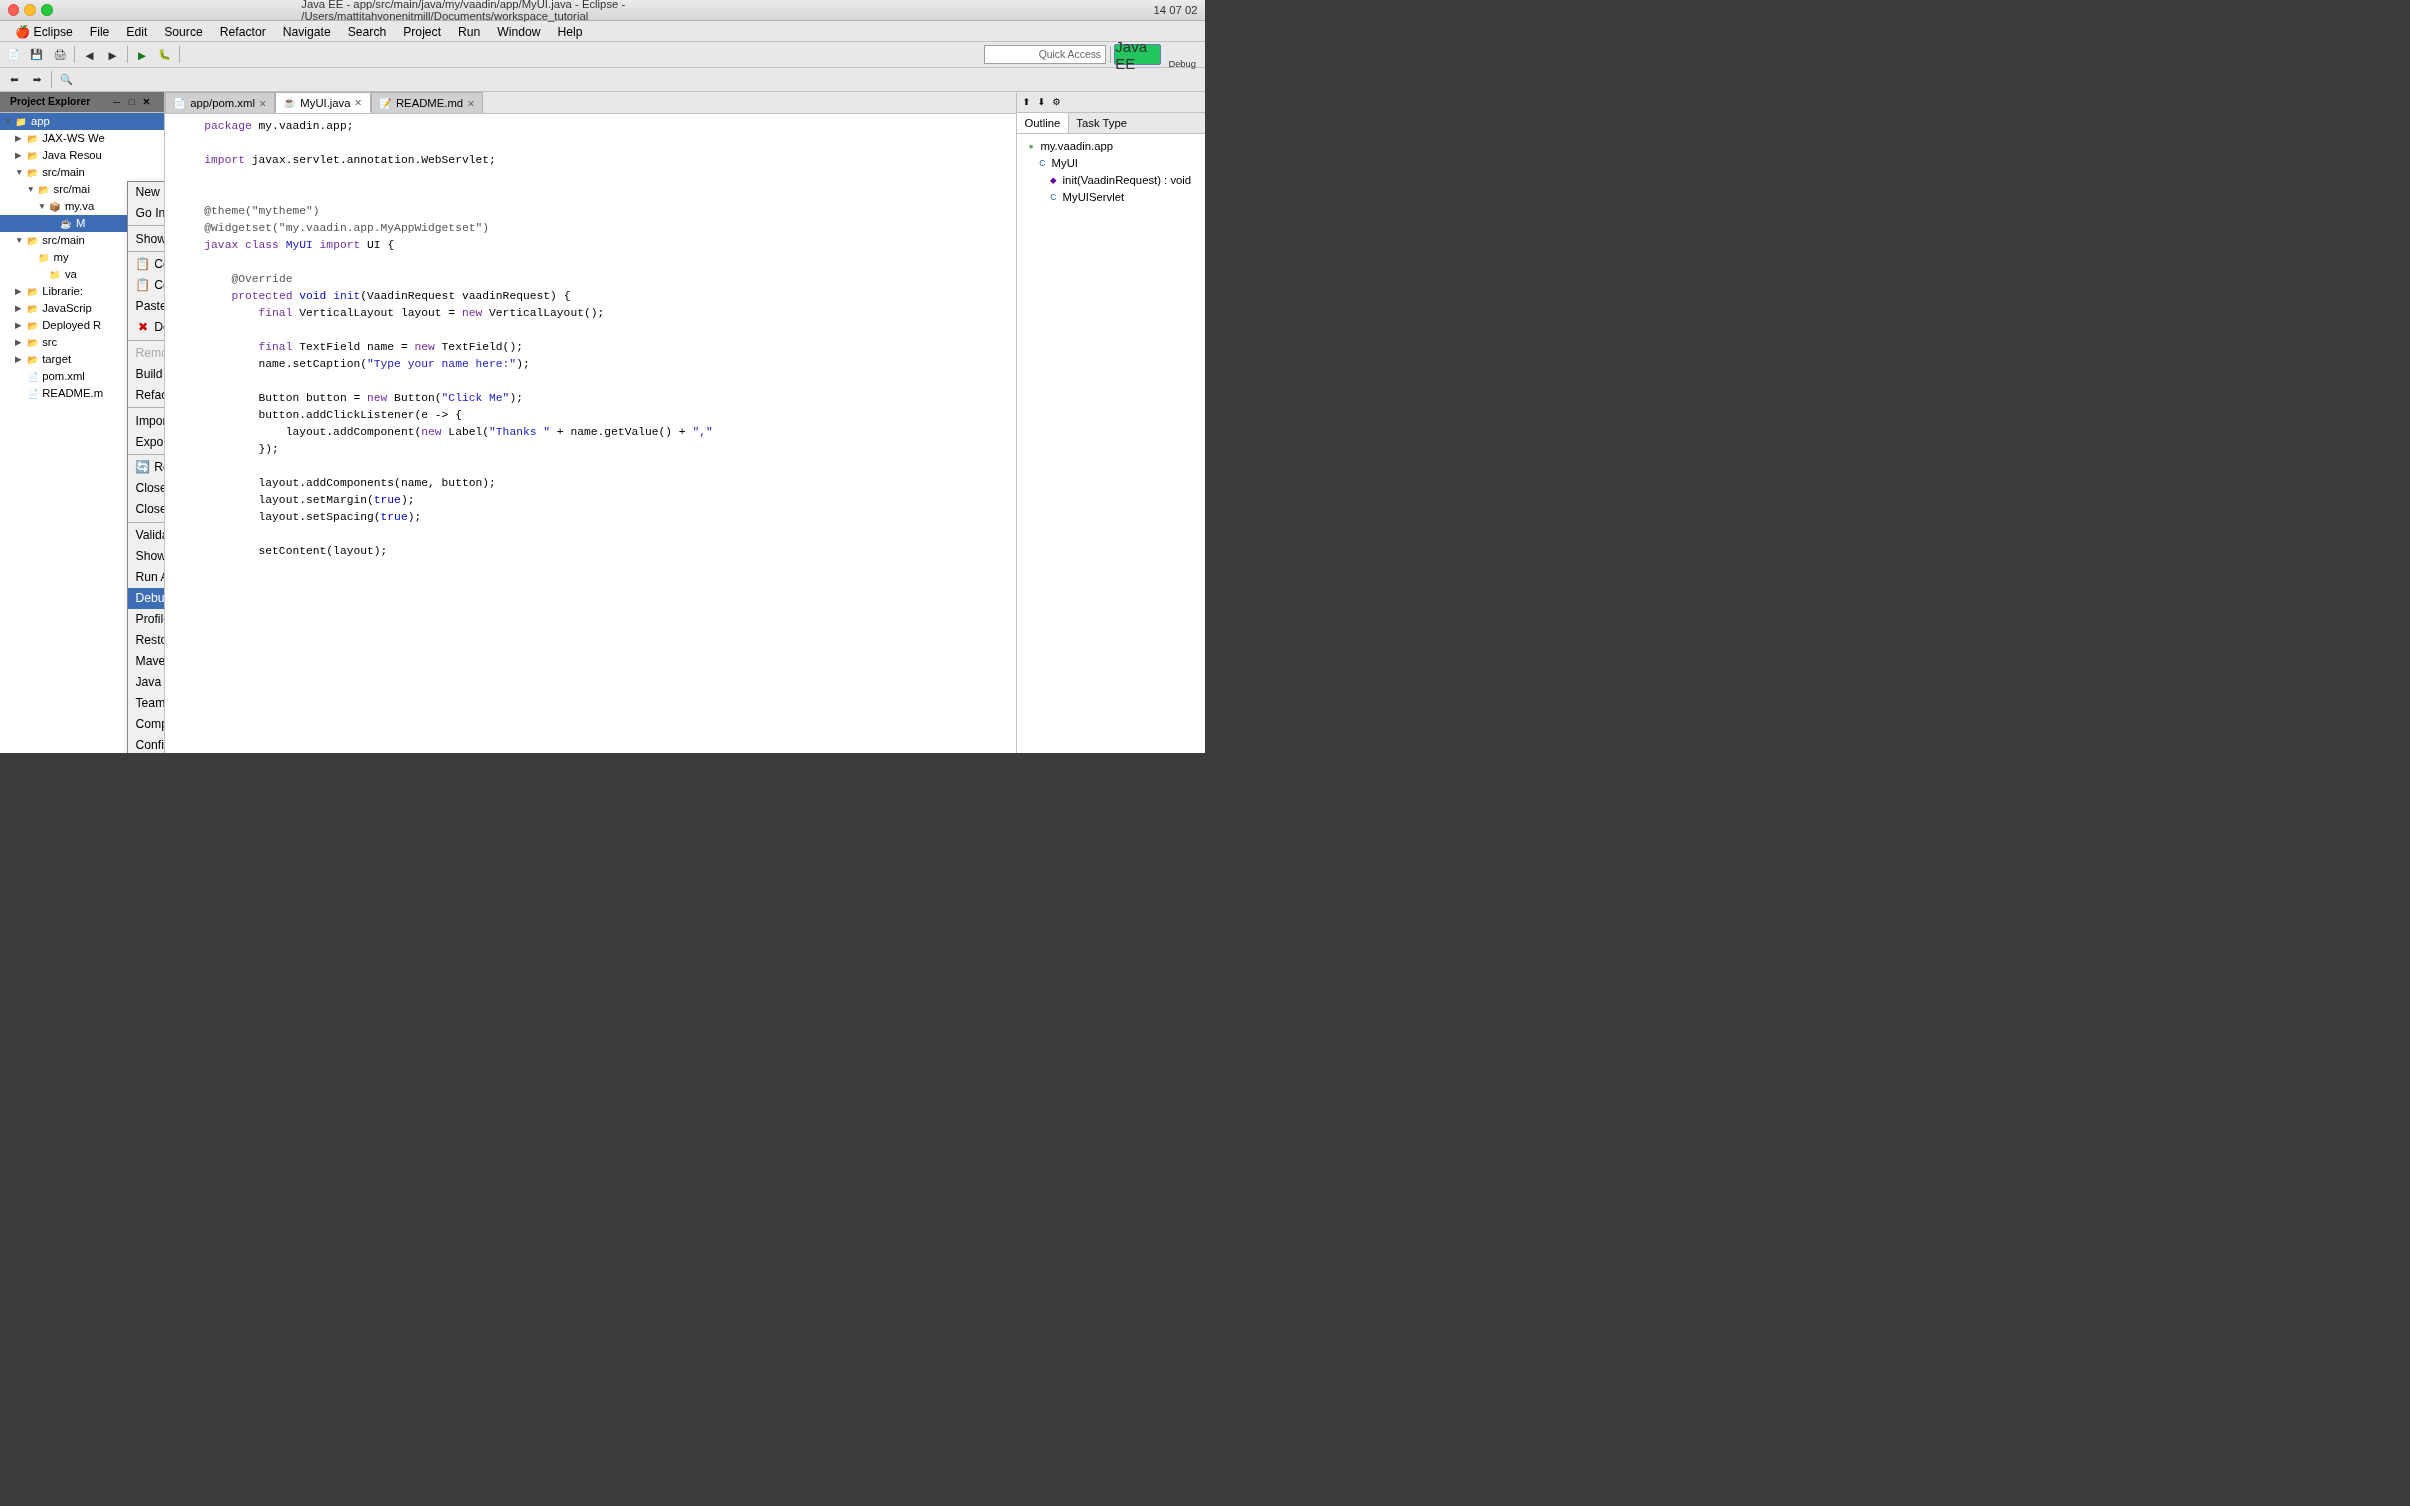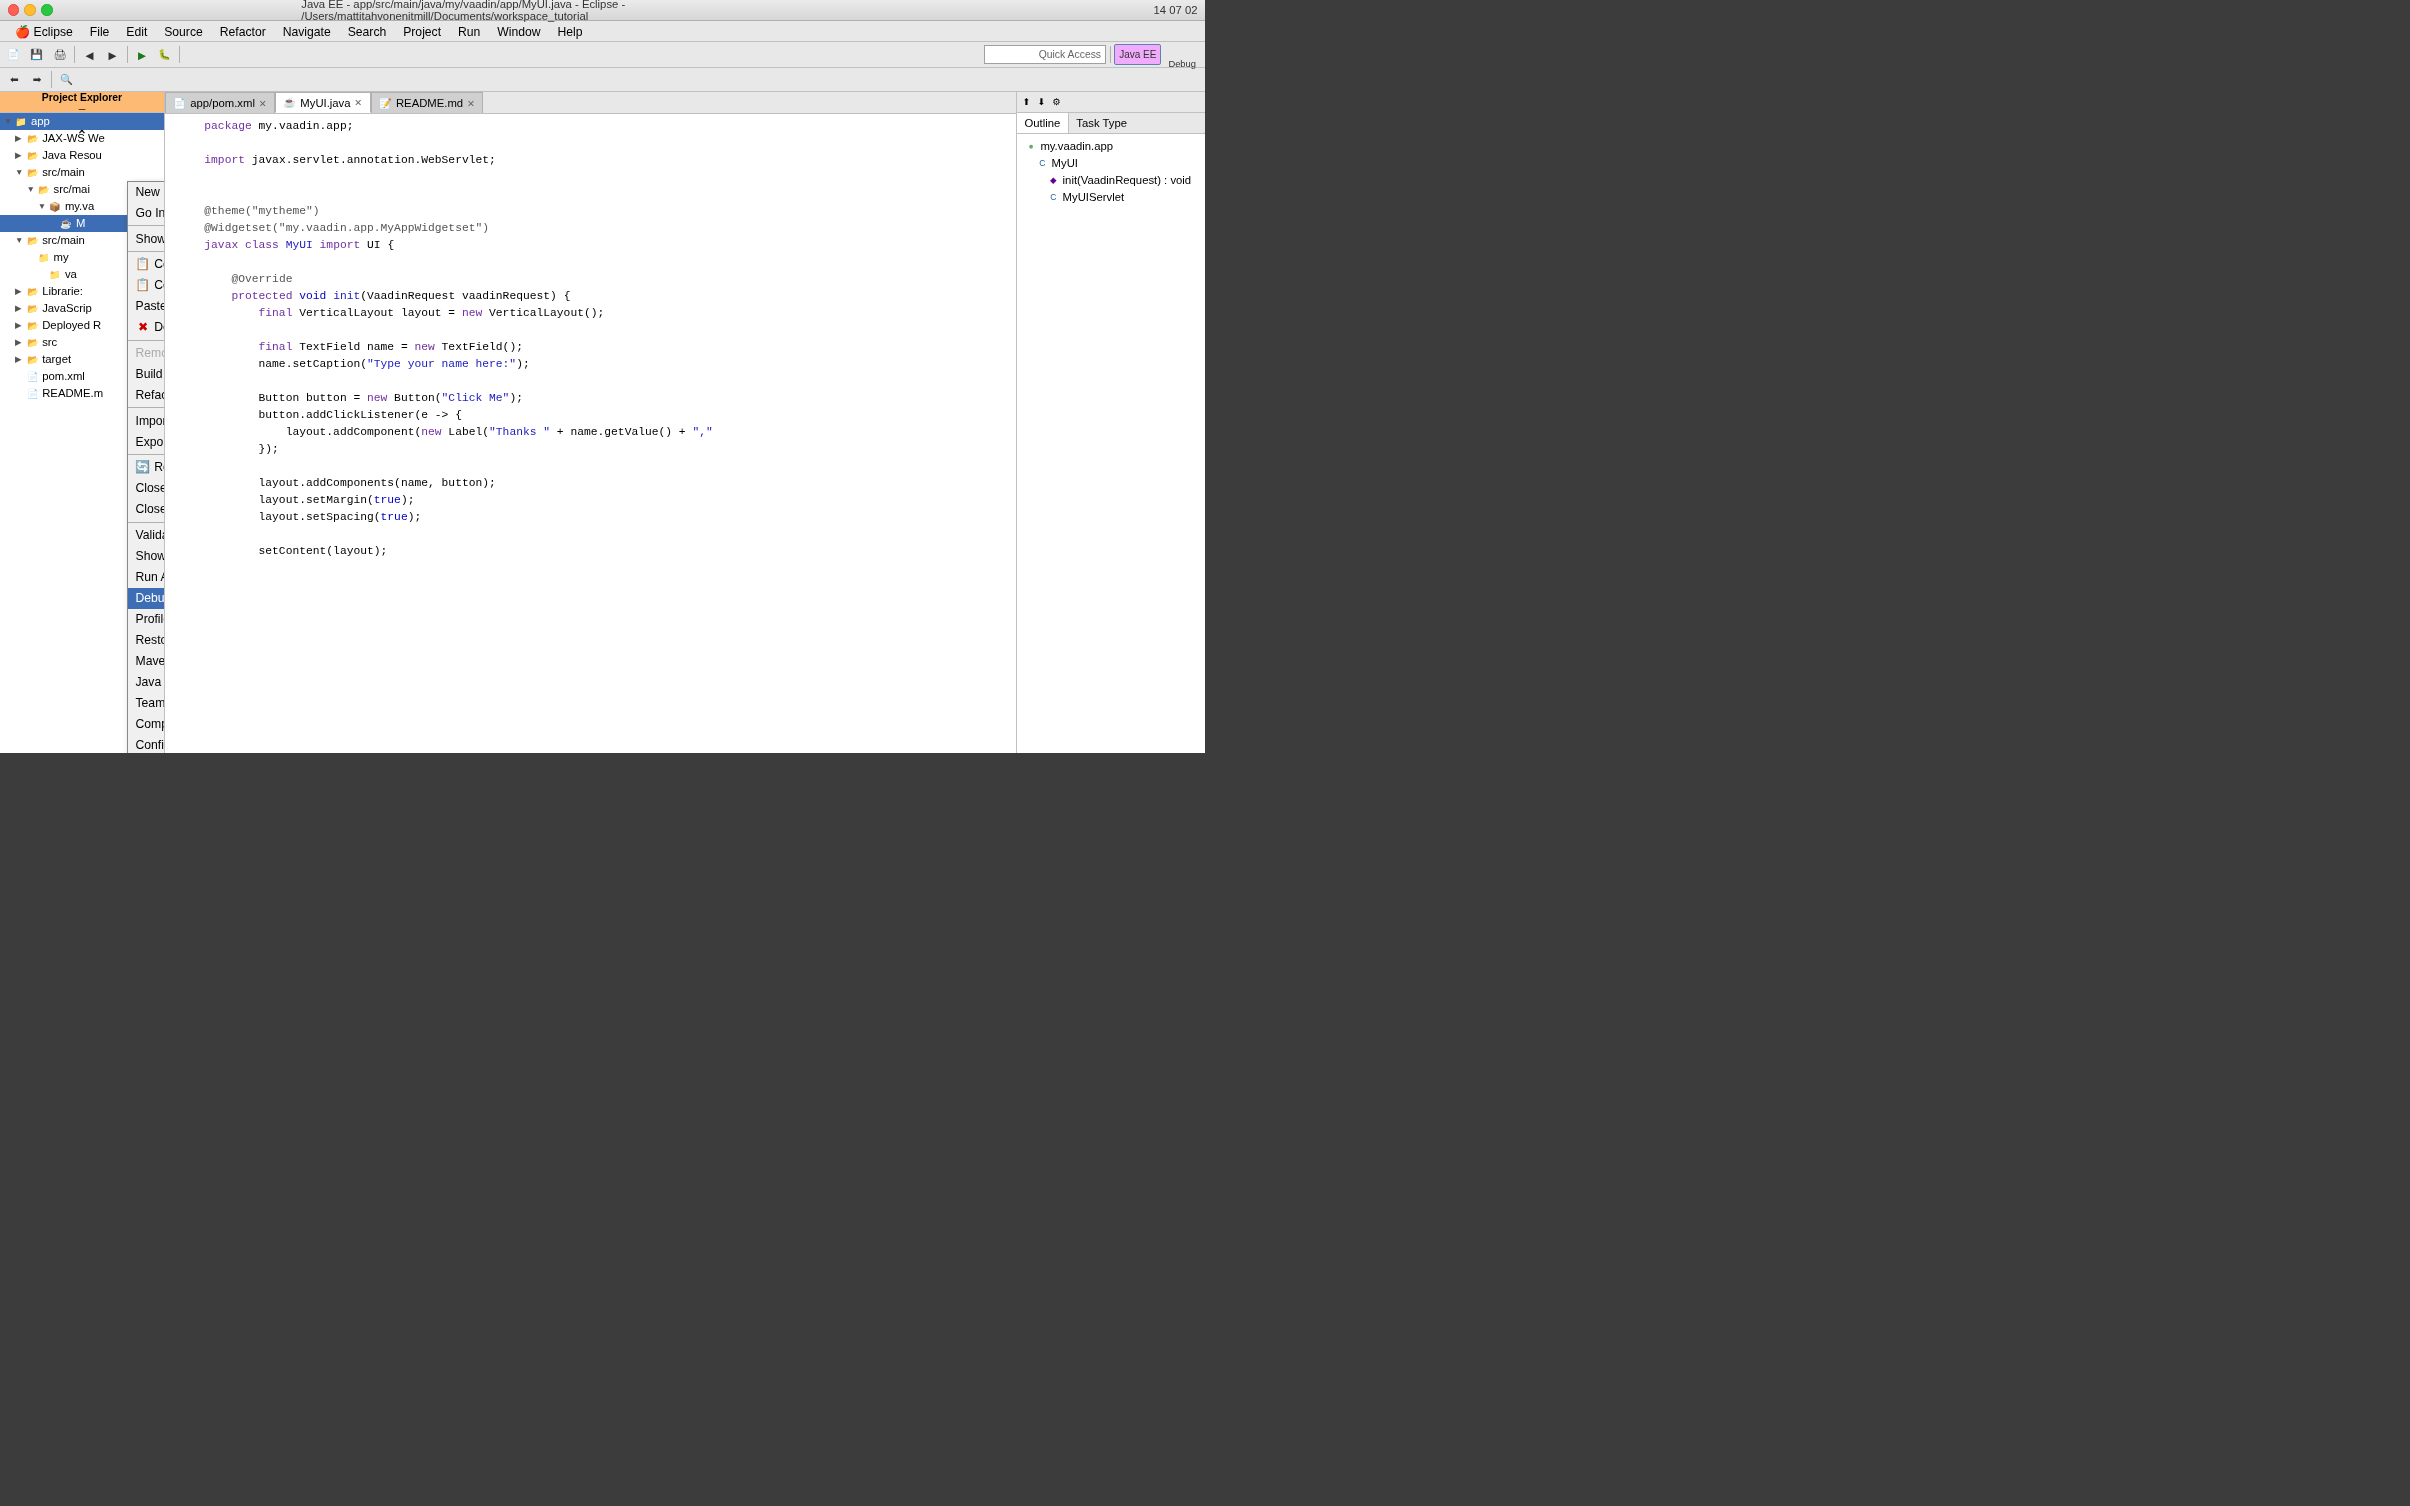--- a/index.html
+++ b/index.html
@@ -96,25 +96,25 @@
       width: 165px;
       background: white;
       border-right: 0.9px solid #c0c0c0;
       display: flex;
       flex-direction: column;
       overflow: hidden;
       position: relative;
     }
     .panel-header {
       height: 21px;
-      background: #fdba74;
+      background: #737373;
       display: flex; align-items: center;
-      padding: 0 0;
+      padding: 0 10px;
       border-bottom: 0.9px solid #c0c0c0;
-      font-size: 10.4px; font-weight: bold; flex-direction: column;
+      font-size: 10.4px; font-weight: bold;
     }
     .panel-header-title { flex: 1; }
     .panel-header-btn { width: 15px; height: 15px; cursor: pointer; display: flex; align-items: center; justify-content: center; font-size: 9.4px; }
     .tree-area { flex: 1; overflow: auto; font-size: 11.3px; }
     .tree-item {
       display: flex; align-items: center;
       height: 17px; padding-left: 3.8px; cursor: pointer;
       white-space: nowrap; overflow: hidden;
     }
     .tree-item.selected { background: #3d6db5; color: white; }
@@ -298,21 +298,21 @@
   <div class="toolbar-btn">◀</div>
   <div class="toolbar-btn">▶</div>
   <div class="toolbar-separator"></div>
   <div class="toolbar-btn" style="color:#1a7a1a;">▶</div>
   <div class="toolbar-btn" style="color:#555;">🐛</div>
   <div class="toolbar-separator"></div>
   <div class="quick-access-box">
     <span>Quick Access</span>
   </div>
   <div class="toolbar-separator"></div>
-  <div class="toolbar-btn" style="background:#f0abfc; border:0.9px solid #6080b0; font-size:10px; width:47px;">Java EE</div>
+  <div class="toolbar-btn" style="background:#22c55e; border:0.9px solid #6080b0; font-size:15px; width:47px;">Java EE</div>
   <div class="toolbar-btn" style="font-size:9.4px; width:38px;margin-top:18px;">Debug</div>
 </div>
 
 <div class="second-toolbar">
   <div class="toolbar-btn">⬅</div>
   <div class="toolbar-btn">➡</div>
   <div class="toolbar-separator"></div>
   <div class="toolbar-btn">🔍</div>
 </div>
 

